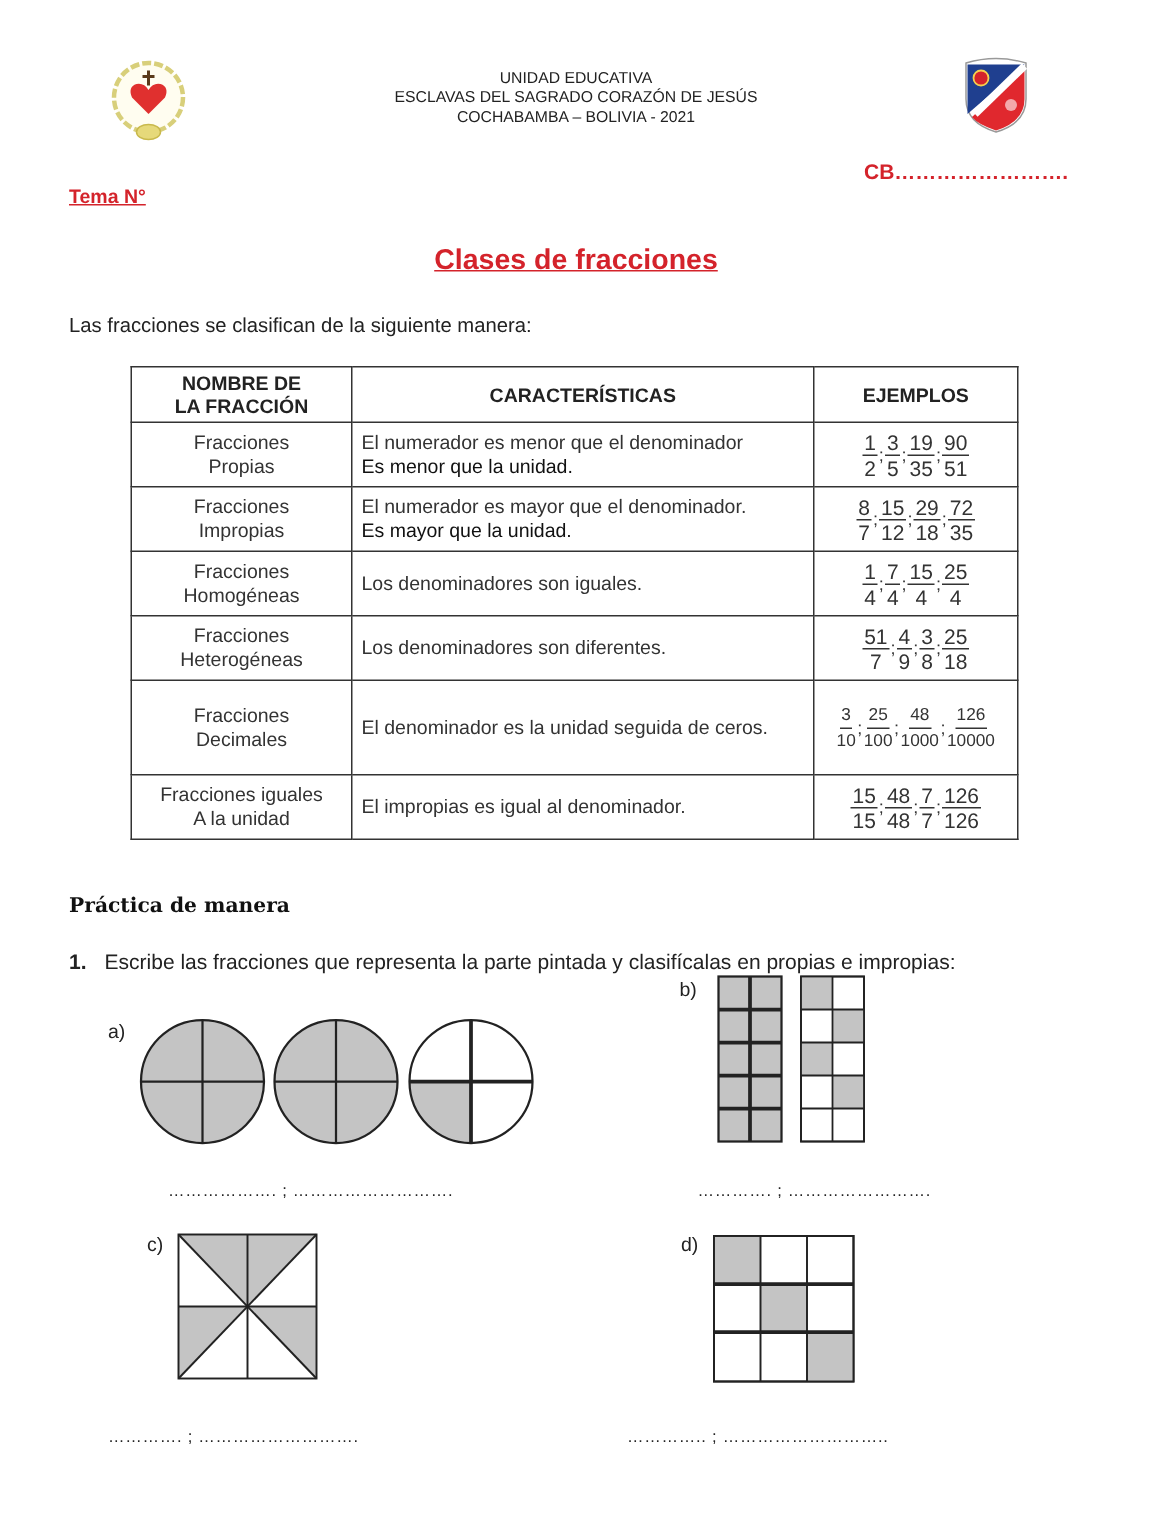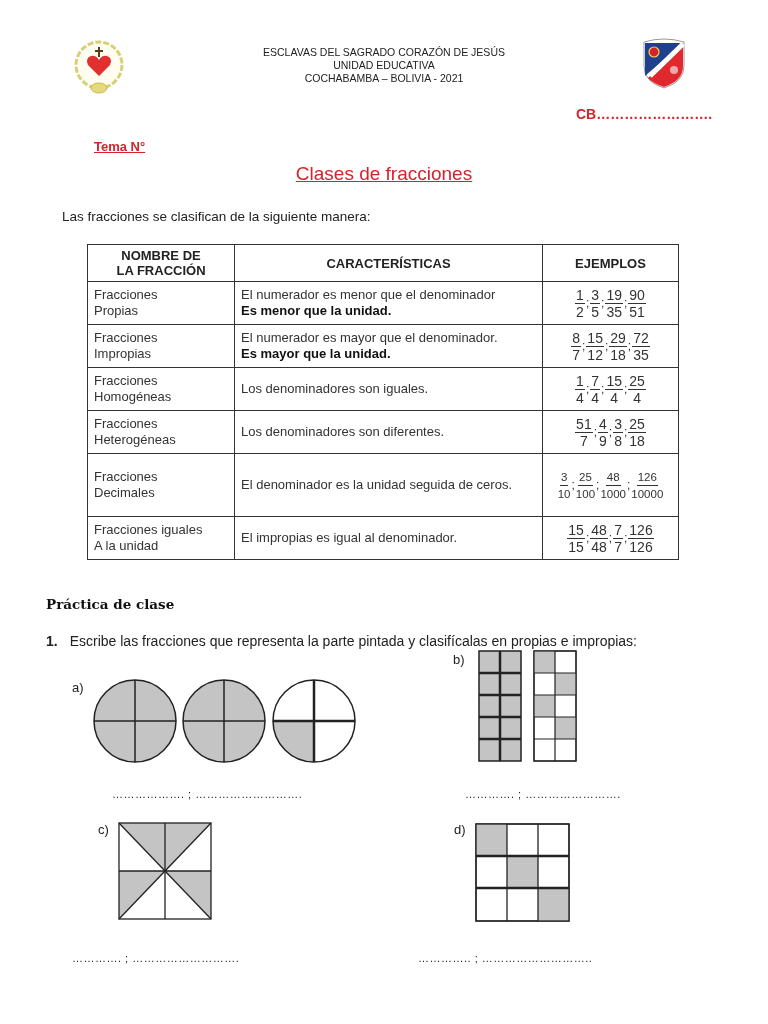--- a/index.html
+++ b/index.html
@@ -6,36 +6,36 @@
   body { width: 768px; height: 1024px; position: relative; overflow: hidden;
          font-family: "Liberation Sans", sans-serif; color: #222; }
   .abs { position: absolute; }
 
   
   .logo-left { left: 70px; top: 38px; width: 58px; height: 58px; }
   .logo-right { left: 640px; top: 36px; width: 48px; height: 54px; }
   .school { left: 200px; top: 46px; width: 368px; text-align: center;
             font-size: 10.5px; line-height: 13px; color: #222; }
   .cb { left: 576px; top: 106px; font-size: 14px; font-weight: bold; color: #d4232b; }
-  .tema { left: 46px; top: 139px; font-size: 13px; font-weight: bold; color: #d4232b;
-          text-decoration: underline; margin-left: 48px; }
+  .tema { left: 46px; top: 123px; font-size: 13px; font-weight: bold; color: #d4232b;
+          text-decoration: underline; }
   .title { left: 0; width: 768px; top: 163px; text-align: center; font-size: 19px;
-           font-weight: normal; color: #d4232b; text-decoration: underline; }
-  .intro { left: 62px; top: 209px; font-size: 13.5px; color: #222; }
+           font-weight: bold; color: #d4232b; text-decoration: underline; }
+  .intro { left: 46px; top: 209px; font-size: 13.5px; color: #222; }
 
   
   table.frac { position: absolute; left: 87px; top: 244px; width: 592px;
                border-collapse: collapse; font-size: 13px; }
   table.frac td, table.frac th { border: 1.3px solid #333; padding: 0 6px; vertical-align: middle; }
   table.frac th { font-weight: bold; text-align: center; font-size: 13px; line-height: 15px; height: 36px; }
   table.frac td { height: 42px; line-height: 16px; color: #333; }
   table.frac td.ex { text-align: center; padding: 0 2px; }
   table.frac tr.dec td { height: 62px; }
-  .col1 { width: 134px; } .col2 { width: 295px; margin-top: 36px; }
-  .bold { font-weight: bold; color: #111; }
+  .col1 { width: 134px; text-align: center; } .col2 { width: 295px; margin-top: 36px; }
+  .bold { font-weight: normal; color: #111; }
 
   .fr { display: inline-flex; flex-direction: column; align-items: center; vertical-align: middle;
         font-size: 14px; line-height: 14px; }
   .fr .n { padding: 0 1px 1px; border-bottom: 1.3px solid #333; }
   .fr .d { padding-top: 1px; }
   .sep { display: inline-block; vertical-align: middle; font-size: 12px; margin: 0 1px; }
   .dec .fr { font-size: 11.5px; }
 
   
   .practica { left: 46px; top: 596px; font-family: "DejaVu Serif", serif; font-weight: bold; font-size: 13.5px; color: #111; }
@@ -51,22 +51,22 @@
   <svg width="58" height="58" viewBox="0 0 58 58">
     <ellipse cx="29" cy="27" rx="23" ry="23" fill="#fffdf0" stroke="#d8cf7a" stroke-width="3" stroke-dasharray="6 2"></ellipse>
     <ellipse cx="29" cy="50" rx="8" ry="5" fill="#e6d97a" stroke="#c9b94c"></ellipse>
     <path d="M29 38 L18 27 Q15 20 21 18 Q26 17 29 22 Q32 17 37 18 Q43 20 40 27 Z" fill="#e0302f"></path>
     <rect x="28" y="9" width="2" height="10" fill="#5a3a1a"></rect>
     <rect x="25" y="12" width="8" height="2" fill="#5a3a1a"></rect>
   </svg>
 </div>
 
 <div class="abs school">
+  <div>UNIDAD EDUCATIVA</div>
   <div>ESCLAVAS DEL SAGRADO CORAZÓN DE JESÚS</div>
-  <div>UNIDAD EDUCATIVA</div>
   <div>COCHABAMBA – BOLIVIA - 2021</div>
 </div>
 
 <div class="abs logo-right">
   <svg width="48" height="54" viewBox="0 0 48 54">
     <path d="M4 6 Q24 0 44 6 L44 30 Q44 46 24 52 Q4 46 4 30 Z" fill="#ffffff" stroke="#999" stroke-width="1"></path>
     <path d="M5 7 L43 7 L5 40 Z" fill="#1f3f8f"></path>
     <path d="M43 10 L43 30 Q43 45 24 51 Q12 47 8 42 Z" fill="#e0282e"></path>
     <path d="M10 40 L43 8" stroke="#fff" stroke-width="5"></path>
     <circle cx="14" cy="16" r="5" fill="#d4232b" stroke="#f6d04d" stroke-width="1.2"></circle>
@@ -190,21 +190,21 @@
             <span class="n">7</span>
             <span class="d">7</span>
           </span><span class="sep">;</span><span class="fr">
             <span class="n">126</span>
             <span class="d">126</span>
           </span></td>
       </tr>
     </tbody>
 </table>
 
-<div class="abs practica">Práctica de clase</div>
+<div class="abs practica">Práctica de manera</div>
 <div class="abs q1">
   <span class="num">1.</span><span>Escribe las fracciones que representa la parte pintada y clasifícalas en propias e impropias:</span>
 </div>
 
 <div class="abs lbl" style="left:72px;top:680px;">a)</div>
 <div class="abs" style="left:90px;top:676px;">
   <svg width="270" height="90" viewBox="0 0 270 90">
     <g stroke="#222" stroke-width="1.5">
       <circle cx="45" cy="45" r="41" fill="#c4c4c4"></circle>
       <line x1="45" y1="4" x2="45" y2="86"></line>

